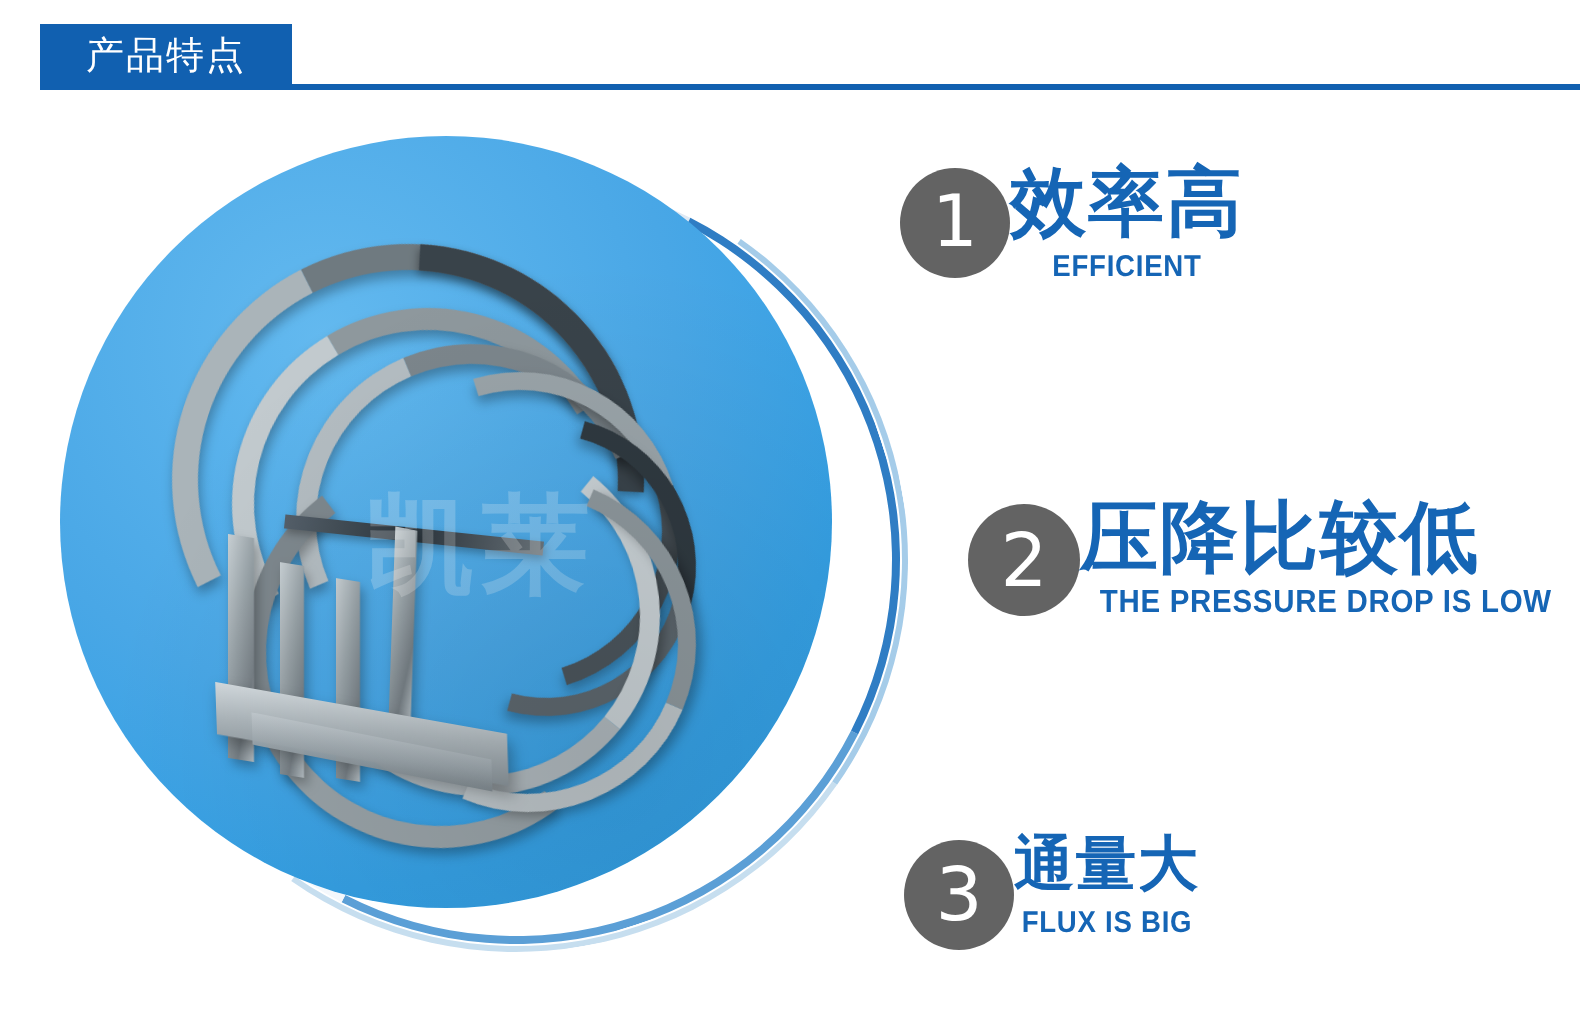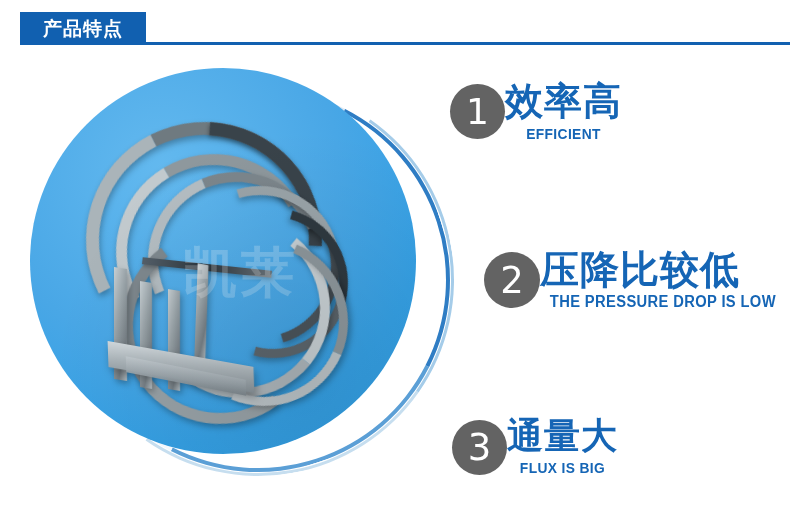--- a/index.html
+++ b/index.html
@@ -14,21 +14,21 @@
 
   
   .header{position:absolute;left:0;top:0;width:790px;height:60px;}
   .header-tab{
     position:absolute;left:20px;top:12px;
     width:126px;height:33px;
     background:#1160b0;
     display:flex;align-items:center;justify-content:center;
   }
   .header-tab-label{
-    color:#ffffff;font-size:19px;font-weight:bold;
+    color:#ffffff;font-size:19px;font-weight:normal;
     letter-spacing:1px;line-height:1;
     font-family:"DejaVu Sans","Liberation Sans",sans-serif;
   }
   .header-rule{
     position:absolute;left:146px;top:42px;
     width:644px;height:3px;
     background:#1160b0;
   }
 
   
@@ -214,21 +214,21 @@
   .f-title{
     color:#1565b5;
     font-weight:bold;
     line-height:1.02;
     letter-spacing:1px;
     white-space:nowrap;
     font-family:"DejaVu Sans","Liberation Sans",sans-serif;
   }
   .t1{font-size:38px;}
   .t2{font-size:39px;}
-  .t3{font-size:36px;}
+  .t3{font-size:30px;}
 
   .f-sub{
     color:#1565b5;
     font-weight:bold;
     letter-spacing:.4px;
     white-space:nowrap;
     text-align:center;
     font-family:"Liberation Sans","DejaVu Sans",sans-serif;
     transform:scaleX(.92);
     transform-origin:center;

